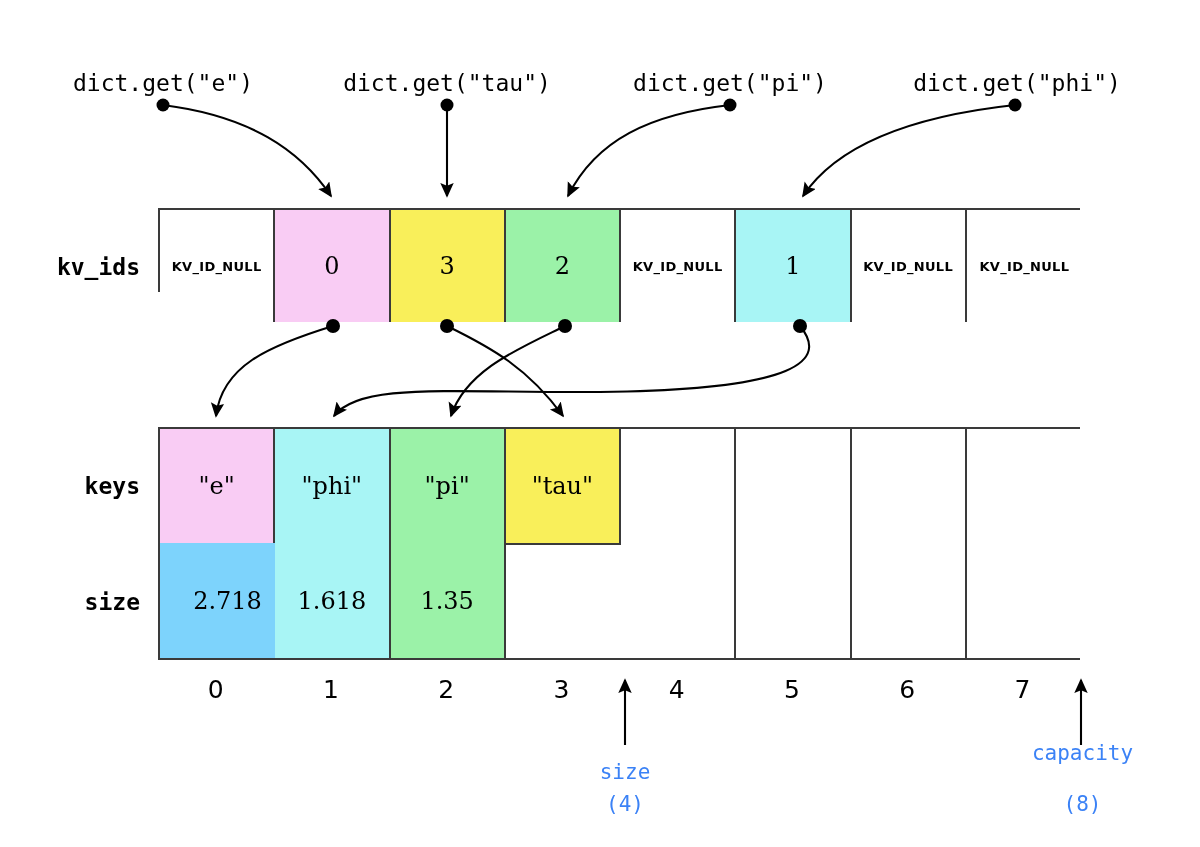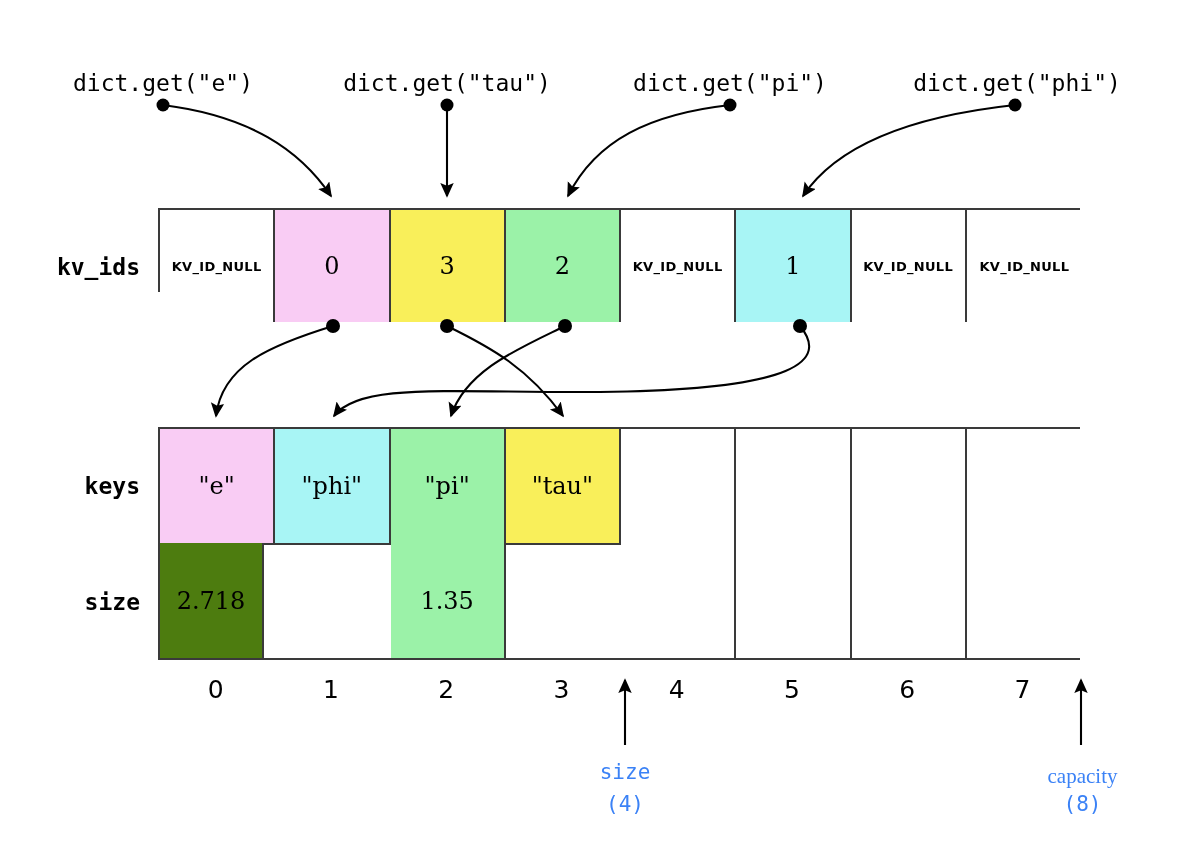--- a/index.html
+++ b/index.html
@@ -113,22 +113,25 @@
       <div class="cell" style="left: 230.5px; top: 0px; width: 115.25px; height: 114px; background: rgb(155, 242, 168);">
         <span class="cell-text-serif">"pi"</span>
       </div>
       <div class="cell" style="left: 345.75px; top: 0px; width: 115.25px; height: 114px; background: rgb(249, 239, 90);">
         <span class="cell-text-serif">"tau"</span>
       </div>
       <div class="cell" style="left: 461px; top: 0px; width: 115.25px; height: 114px; background: rgb(255, 255, 255);"></div>
       <div class="cell" style="left: 576.25px; top: 0px; width: 115.25px; height: 114px; background: rgb(255, 255, 255);"></div>
       <div class="cell" style="left: 691.5px; top: 0px; width: 115.25px; height: 114px; background: rgb(255, 255, 255);"></div>
       <div class="cell last" style="left: 806.75px; top: 0px; width: 115.25px; height: 114px; background: rgb(255, 255, 255);"></div>
-      <div class="cell" style="left: 0px; top: 114px; width: 104px; height: 115px; background: #4d7c0f;">
+      <div class="cell" style="left: 0px; top: 114px; width: 137px; height: 115px; background: #7dd3fc;">
         <span class="cell-text-serif">2.718</span>
+      </div>
+      <div class="cell" style="left: 115.25px; top: 114px; width: 115.25px; height: 115px; background: rgb(168, 245, 245);">
+        <span class="cell-text-serif">1.618</span>
       </div>
       <div class="cell" style="left: 230.5px; top: 114px; width: 115.25px; height: 115px; background: rgb(155, 242, 168);">
         <span class="cell-text-serif">1.35</span>
       </div>
       <div class="cell" style="left: 461px; top: 114px; width: 115.25px; height: 115px; background: rgb(255, 255, 255);"></div>
       <div class="cell" style="left: 576.25px; top: 114px; width: 115.25px; height: 115px; background: rgb(255, 255, 255);"></div>
       <div class="cell" style="left: 691.5px; top: 114px; width: 115.25px; height: 115px; background: rgb(255, 255, 255);"></div>
       <div class="cell last" style="left: 806.75px; top: 114px; width: 115.25px; height: 115px; background: rgb(255, 255, 255);"></div>
     </div>
 
@@ -139,21 +142,21 @@
       <div class="idx" style="left: 503.75px; top: 675px; width: 115.25px;">3</div>
       <div class="idx" style="left: 619px; top: 675px; width: 115.25px;">4</div>
       <div class="idx" style="left: 734.25px; top: 675px; width: 115.25px;">5</div>
       <div class="idx" style="left: 849.5px; top: 675px; width: 115.25px;">6</div>
       <div class="idx" style="left: 964.75px; top: 675px; width: 115.25px;">7</div>
     </div>
 
   <div class="marker-cap" style="left:545px;top:760px;width:160px;">size</div>
   <div class="marker-cap" style="left:545px;top:792px;width:160px;">(4)</div>
 
-  <div class="marker-cap" style="left:1000px;top:764px;width:165px;font-family:Liberation Serif, serif;">capacity</div>
+  <div class="marker-cap" style="left:1000px;top:741px;width:165px;">capacity</div>
   <div class="marker-cap" style="left:1000px;top:792px;width:165px;">(8)</div>
 
   <svg id="arrows" viewBox="0 0 1200 847">
     <defs>
       <marker id="ah" markerWidth="9" markerHeight="9" refX="6.2" refY="3.2" orient="auto" markerUnits="strokeWidth">
         <path d="M0,0 L7,3.2 L0,6.4 L1.3,3.2 z" fill="#000"></path>
       </marker>
     </defs>
 
     <g>

